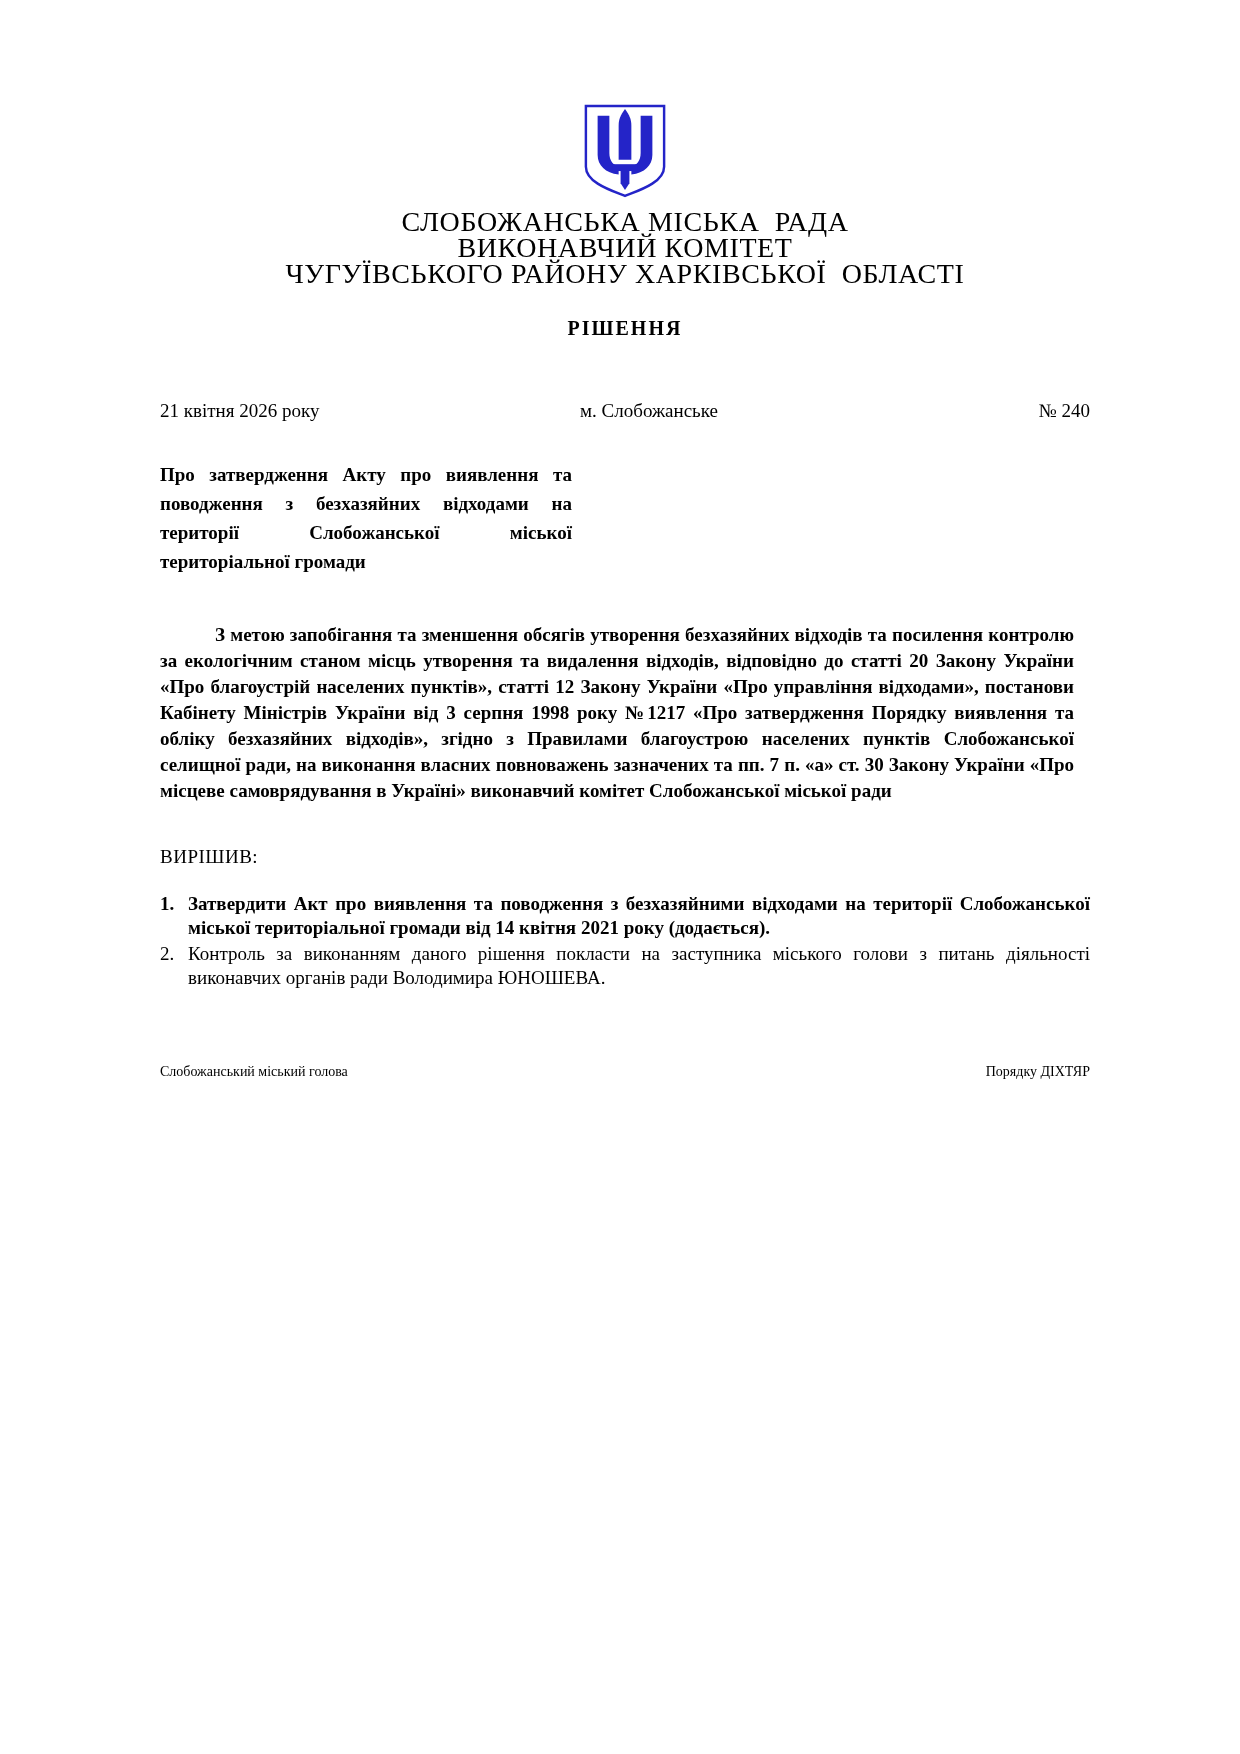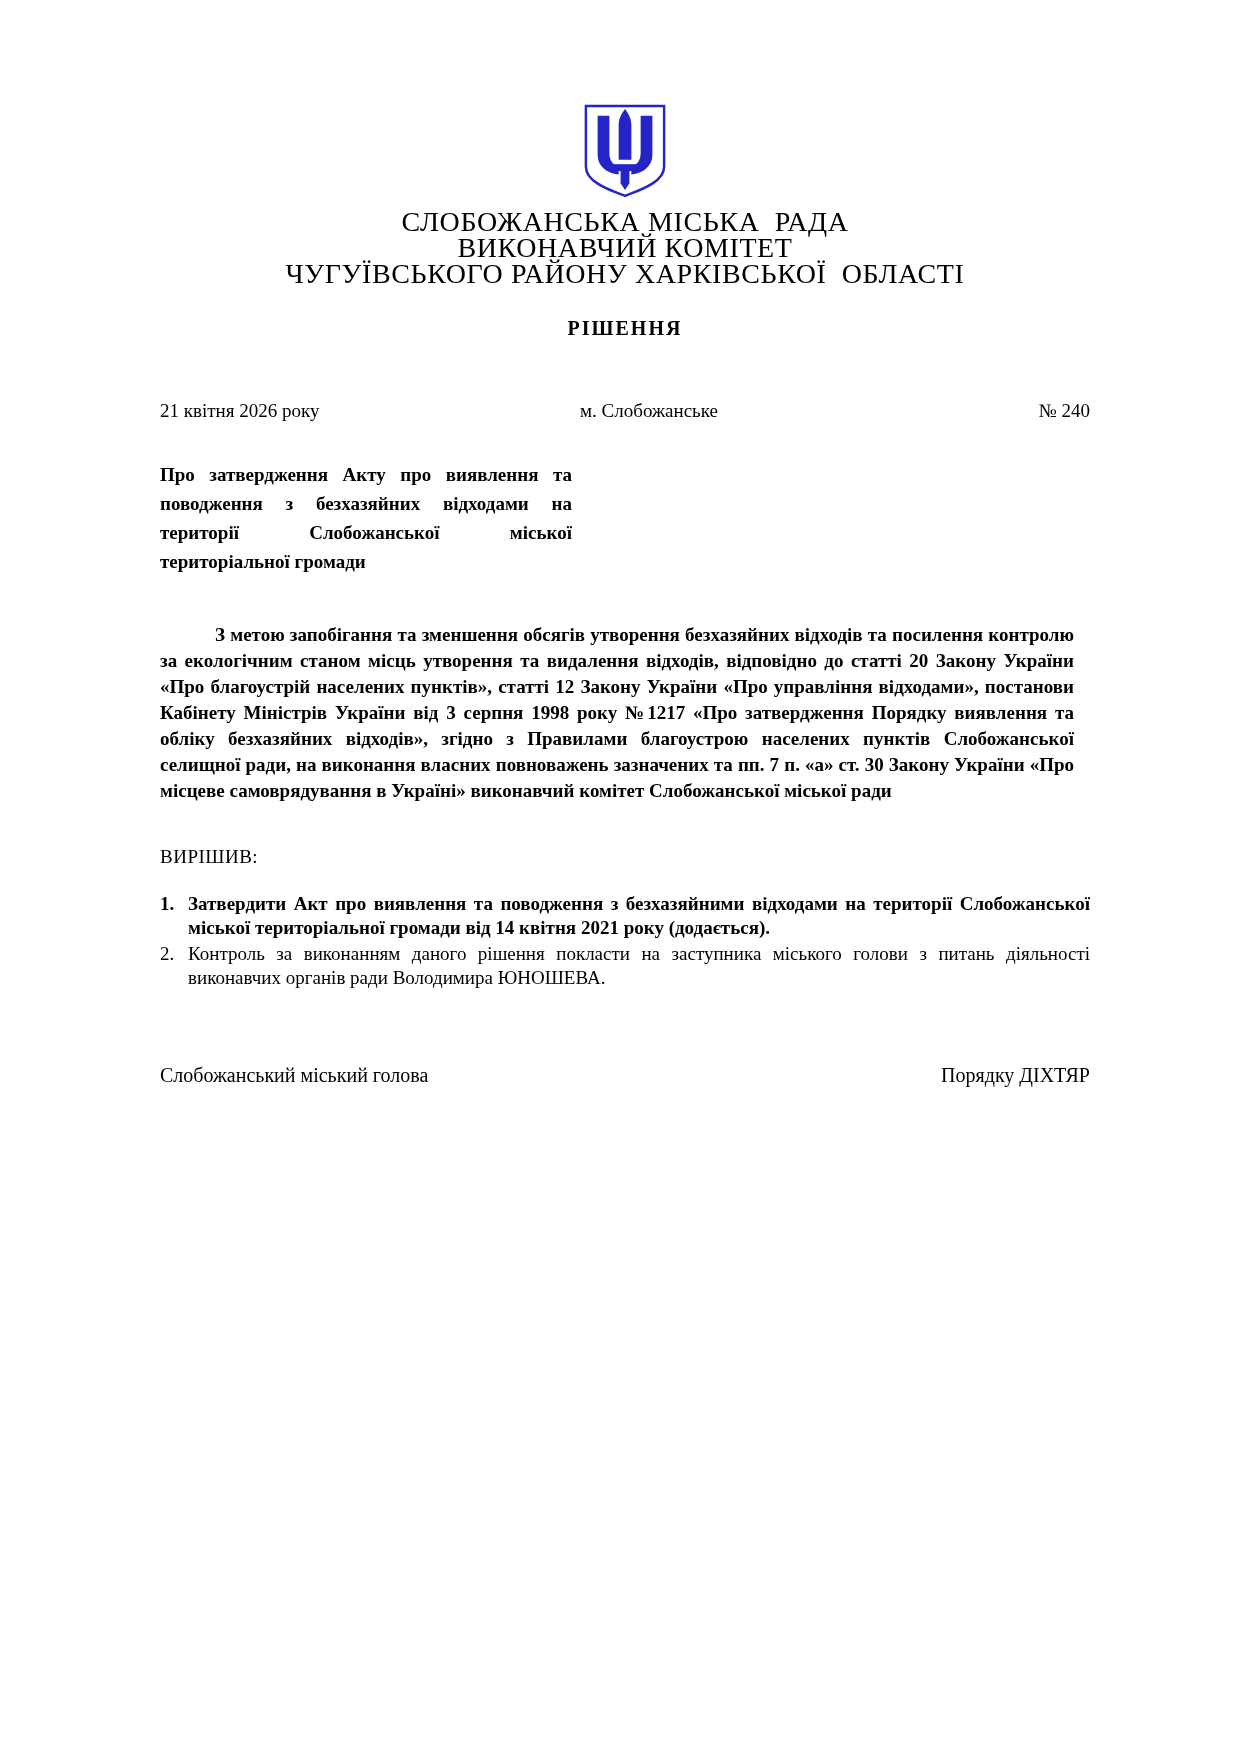--- a/index.html
+++ b/index.html
@@ -69,21 +69,21 @@
   .items { margin-top: 24px; }
   .item { display: flex; font-size: 19px; line-height: 24px; margin-top: 2px; }
   .item-num { flex: none; width: 28px; }
   .item-text { flex: 1; text-align: justify; }
   .item-text.bold, .item.bold .item-num { font-weight: 700; }
   .signature-row {
     display: flex;
     justify-content: space-between;
     align-items: baseline;
     margin-top: 74px;
-    font-size: 20px;
+    font-size: 14px;
   }
 </style>
 </head>
 <body>
 
 <div class="page">
 
   <header class="doc-header">
     <span class="emblem">
       <svg viewBox="0 0 90 96" xmlns="http://www.w3.org/2000/svg" aria-hidden="true">

